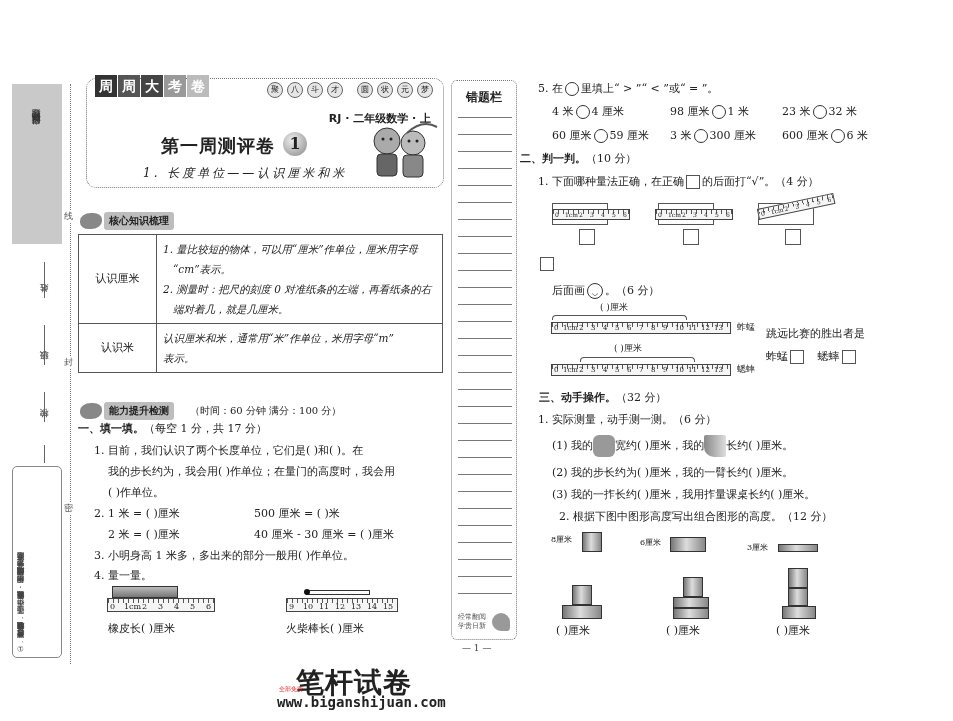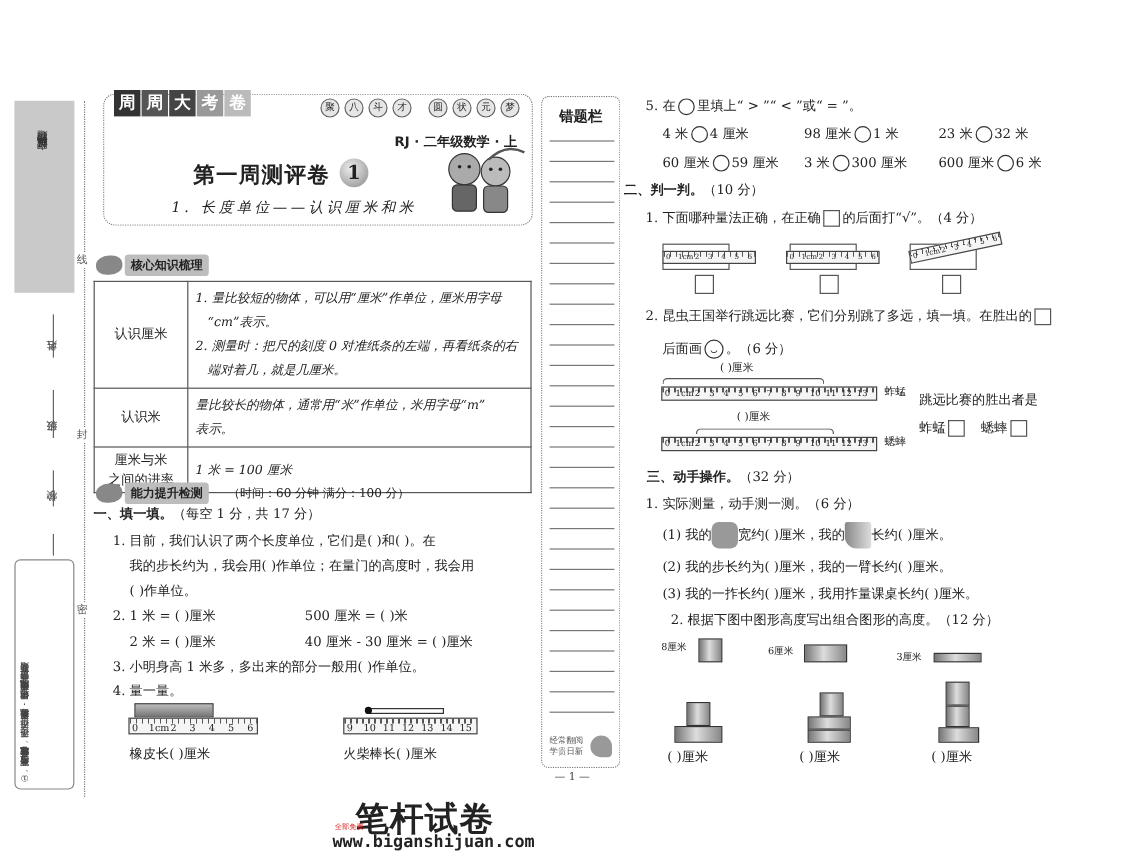--- a/index.html
+++ b/index.html
@@ -144,31 +144,22 @@
     <td class="v">
       <div>1. 量比较短的物体，可以用“厘米”作单位，厘米用字母</div>
       <div class="indent">“cm”表示。</div>
       <div>2. 测量时：把尺的刻度 0 对准纸条的左端，再看纸条的右</div>
       <div class="indent">端对着几，就是几厘米。</div>
     </td>
   </tr>
   <tr style="height:44px;">
     <td class="k">认识米</td>
     <td class="v">
-      <div>量比较长的物体，通常用“米”作单位，米用字母“m”</div>
+      <div>认识厘米和米，通常用“米”作单位，米用字母“m”</div>
       <div>表示。</div>
-    </td>
-  </tr>
-  <tr style="height:38px;">
-    <td class="k">
-      <div>厘米与米</div>
-      <div>之间的进率</div>
-    </td>
-    <td class="v">
-      <div>1 米 = 100 厘米</div>
     </td>
   </tr>
 </tbody>
   </table>
 
 <div class="tag" style="left:80px;top:402px;">
   <div class="icon"></div>
   <div class="label">能力提升检测</div>
   <div class="aside">（时间：60 分钟   满分：100 分）</div>
 </div>
@@ -318,21 +309,21 @@
       <span style="width:11px">2</span>
       <span style="width:11px">3</span>
       <span style="width:11px">4</span>
       <span style="width:11px">5</span>
       <span>6</span>
     </div>
 </div>
 <div class="sq" style="position:absolute;left:785px;top:229px;width:16px;height:16px;margin:0;"></div>
 
 <div class="q" style="left:538px;top:253px;">
-  <span>2. 昆虫王国举行跳远比赛，它们分别跳了多远，填一填。在胜出的</span><span class="sq"></span>
+  <span class="sq"></span>
 </div>
 <div class="q" style="left:552px;top:280px;">
   <span>后面画</span><span class="circ" style="width:16px;height:16px;text-align:center;line-height:12px;font-size:10px;">‿</span><span>。（6 分）</span>
 </div>
 
 <div class="q" style="left:600px;top:300px;font-size:9px;line-height:14px;">(    )厘米</div>
 <div style="position:absolute;left:552px;top:315px;width:135px;height:5px;border:1px solid #555;border-bottom:none;border-radius:4px 4px 0 0;"></div>
 <div class="ruler" style="left:551px;top:322px;width:180px;height:12px;">
   <div class="nums" style="font-size:7px;">
     <span style="width:9px">0</span>

